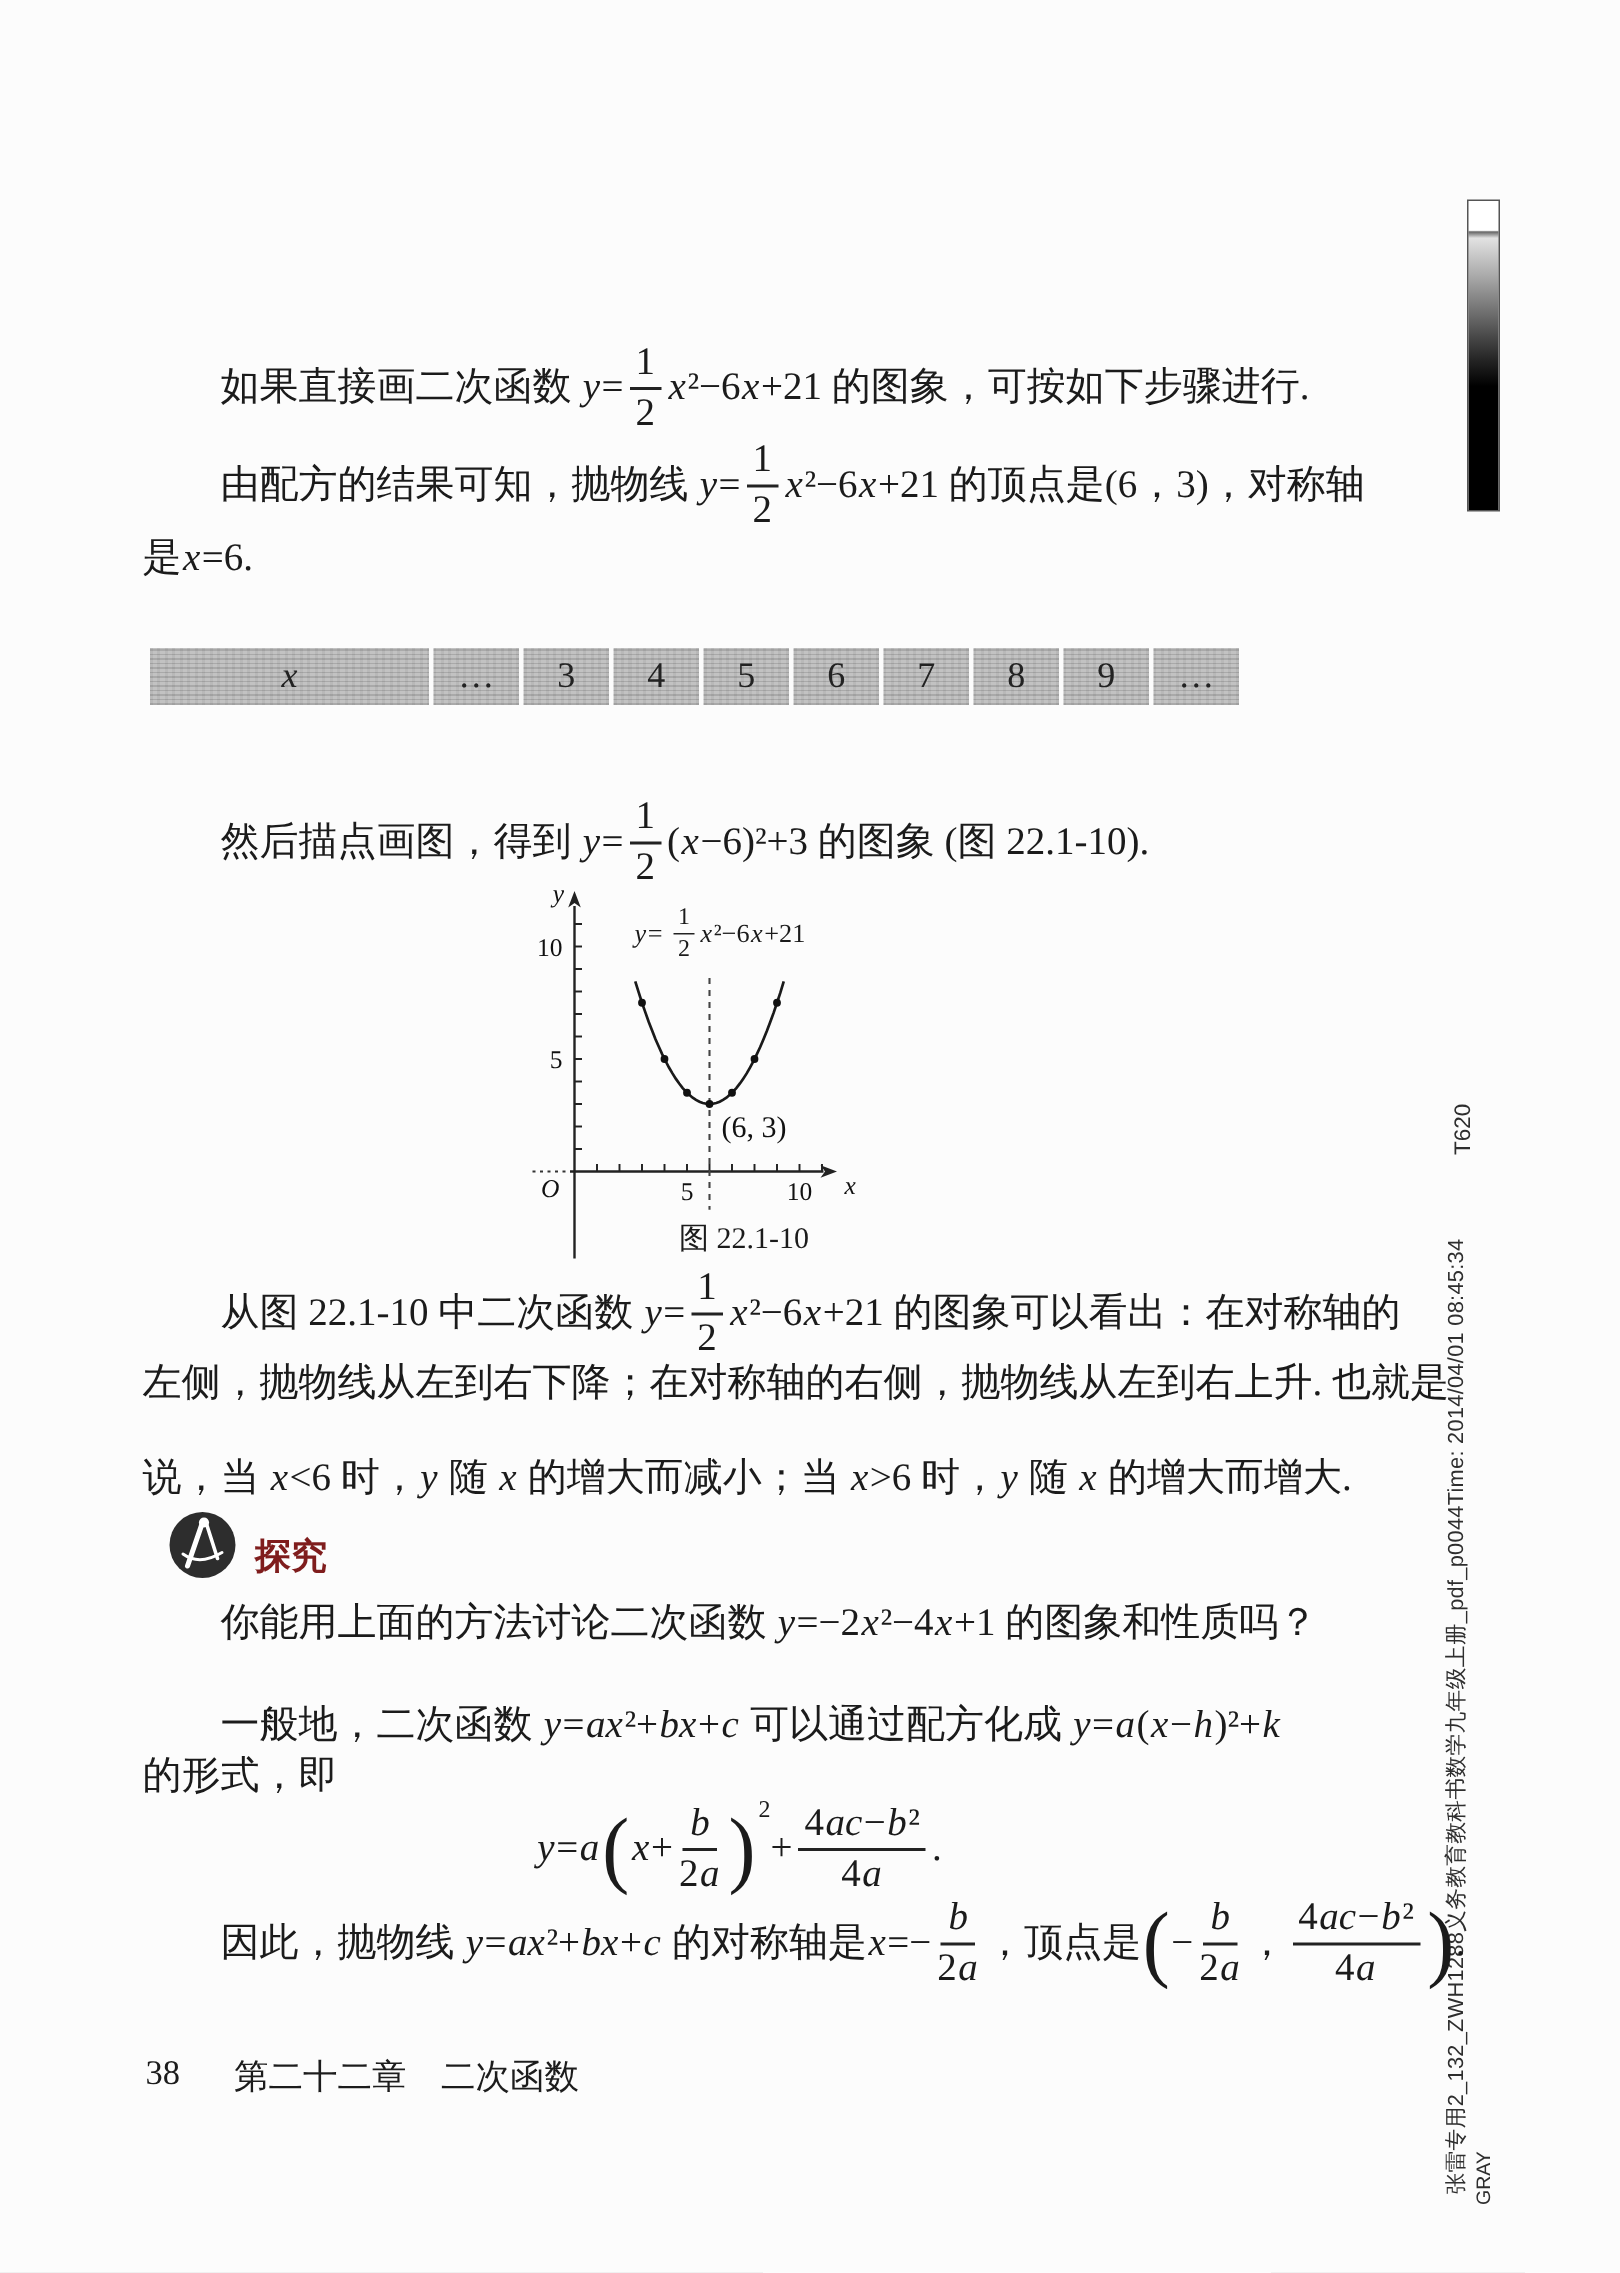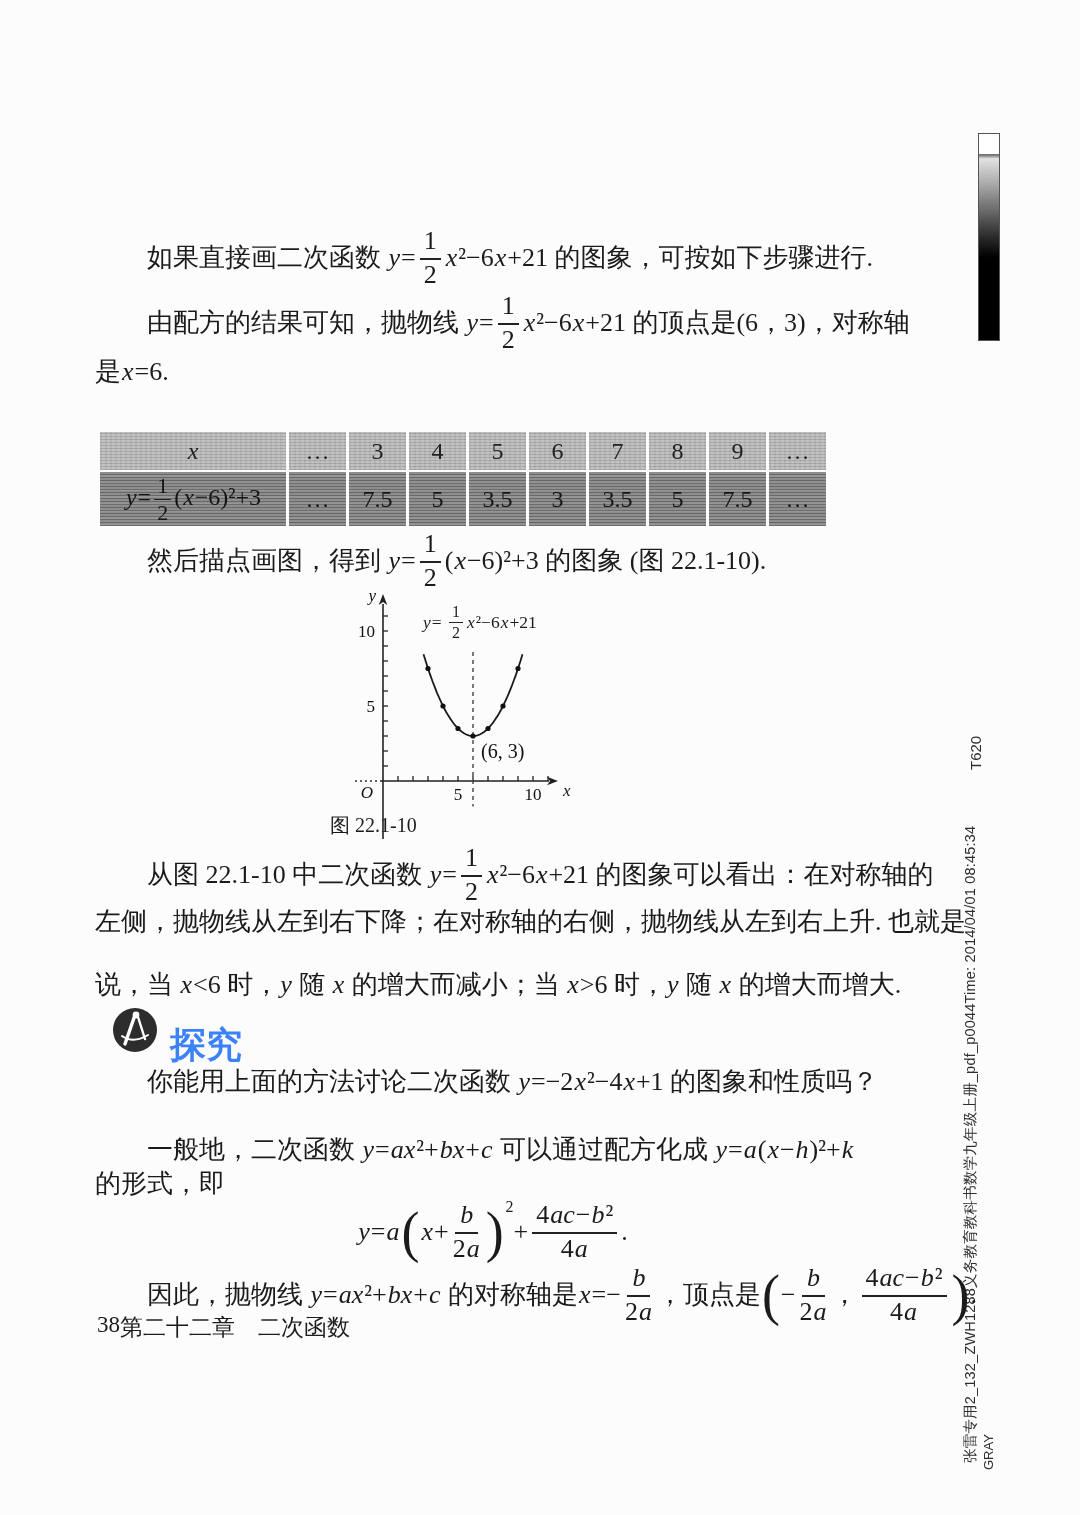--- a/index.html
+++ b/index.html
@@ -32,27 +32,27 @@
   
   .figure{position:absolute;left:330px;top:588px;width:332px;height:262px;}
   .figure svg{position:absolute;left:0;top:0;}
   .axt{font:17px "Liberation Serif",serif;fill:#111;}
   .it{font-style:italic;}
   .vxt{font:20px "Liberation Serif",serif;fill:#111;}
   .fig-eq{position:absolute;left:92px;top:12px;height:44px;display:flex;align-items:center;
           white-space:pre;font-size:17.5px;}
   .fig-eq .frac{font-size:16px;margin:0 3px;}
   .fig-eq .fnum{border-bottom-width:1.5px;padding:0 3px 1px;}
-  .fig-caption{position:absolute;left:0;top:224px;width:100%;text-align:left;font-size:20px;color:#1b1b1b;}
+  .fig-caption{position:absolute;left:0;top:224px;width:100%;text-align:center;font-size:20px;color:#1b1b1b;}
   
   .explore-icon{position:absolute;left:111px;top:1006px;width:48px;height:48px;}
-  .explore-label{position:absolute;left:170px;top:1021px;font-size:36px;font-weight:bold;
-                 font-family:"Liberation Sans","DejaVu Sans",sans-serif;color:#3b82f6;}
+  .explore-label{position:absolute;left:170px;top:1021px;font-size:24px;font-weight:bold;
+                 font-family:"Liberation Sans","DejaVu Sans",sans-serif;color:#7f1d1d;}
   
-  .footer{position:absolute;left:97px;top:1312px;display:flex;font-size:23px;color:#1c1c1c;}
+  .footer{position:absolute;left:97px;top:1369px;display:flex;gap:36px;font-size:23px;color:#1c1c1c;}
   
   .graybar{position:absolute;left:978px;top:133px;width:20px;height:206px;border:1px solid #555;
     background:linear-gradient(180deg,#fff 0%,#fff 9.5%,#666 10%,#e2e2e2 12%,#c6c6c6 18%,
                #ababab 24%,#8d8d8d 30%,#6b6b6b 37%,#484848 44%,#222 52%,#000 60%,#000 100%);}
   .rot{position:absolute;transform:rotate(-90deg);transform-origin:0 0;white-space:nowrap;
        font-family:"Liberation Sans","DejaVu Sans",sans-serif;color:#2e2e2e;}
   .wm{left:961px;top:1463px;font-size:14.5px;letter-spacing:.2px;}
   .graylab{left:981px;top:1470px;font-size:13px;}
   .t620{left:967px;top:770px;font-size:15px;}
 </style>
@@ -88,35 +88,20 @@
       <tr class="trow1">
           <td><i class="mv">x</i></td>
           <td>…</td>
           <td>3</td>
           <td>4</td>
           <td>5</td>
           <td>6</td>
           <td>7</td>
           <td>8</td>
           <td>9</td>
-          <td>…</td>
-        </tr>
-      <tr class="trow2">
-          <td><i class="mv">y</i>=<span class="frac">
-              <span class="fnum">1</span>
-              <span class="fden">2</span>
-            </span>(<i class="mv">x</i>−6)²+3</td>
-          <td>…</td>
-          <td>7.5</td>
-          <td>5</td>
-          <td>3.5</td>
-          <td>3</td>
-          <td>3.5</td>
-          <td>5</td>
-          <td>7.5</td>
           <td>…</td>
         </tr>
     </tbody>
   </table>
 
   <div class="ln fr ind" style="top:531px">然后描点画图，得到 <i class="mv">y</i>=<span class="frac"><span class="fnum">1</span><span class="fden">2</span></span>(<i class="mv">x</i>−6)²+3 的图象 (图 22.1-10).</div>
 
   <div class="figure">
     <svg id="fig-svg" width="332" height="262" viewBox="0 0 332 262">
         <line x1="25" y1="193" x2="50" y2="193" stroke="#333" stroke-width="1.3" stroke-dasharray="2 3"></line>

